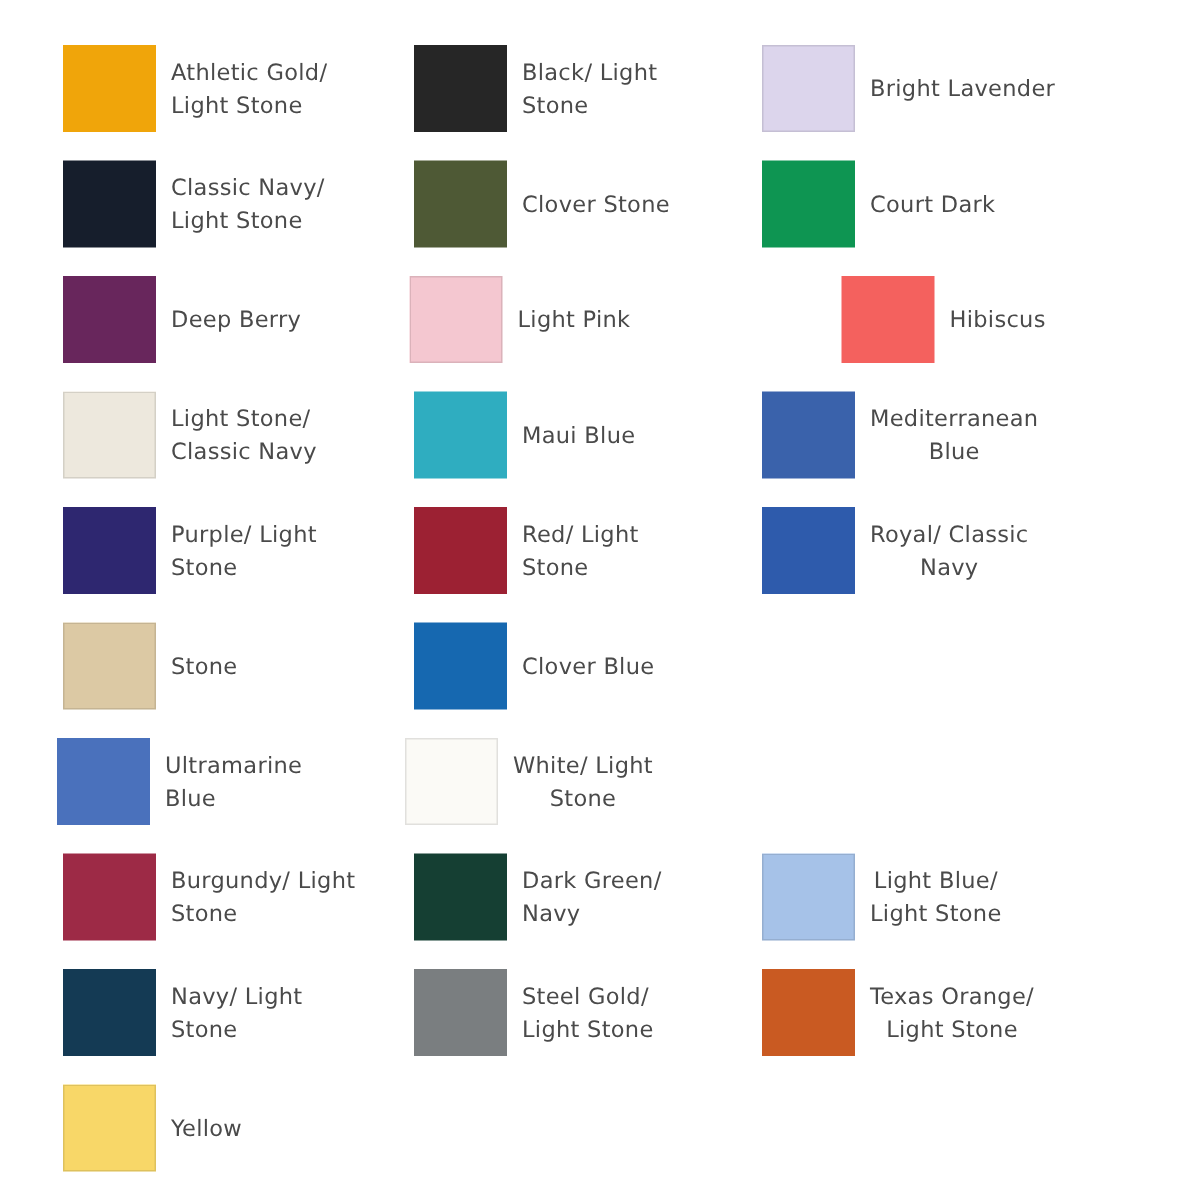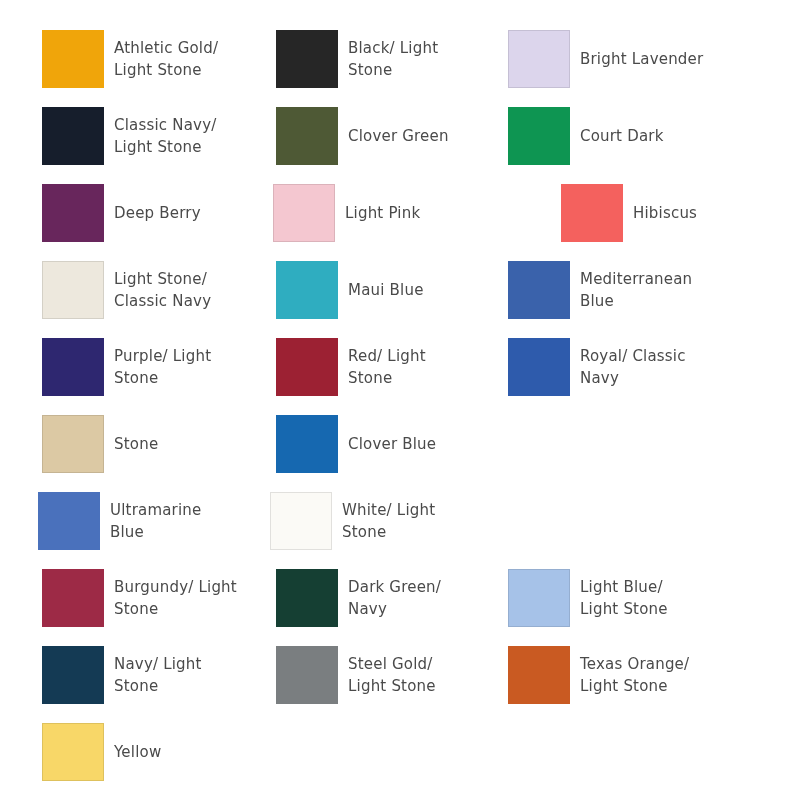--- a/index.html
+++ b/index.html
@@ -32,21 +32,21 @@
   .swatch-cell {
     display: flex;
     align-items: center;
     box-sizing: border-box;
     height: 58px;
   }
 
   
   .swatch-cell.col-0 { width: 238px; padding-left: 42px; }
   .swatch-cell.col-1 { width: 235px; padding-left: 38px; }
-  .swatch-cell.col-2 { width: 285px; padding-left: 35px; }
+  .swatch-cell.col-2 { width: 285px; padding-left: 35px; text-align: center; }
 
   .swatch-chip {
     width: 62px;
     height: 58px;
     flex: 0 0 62px;
     background: #cccccc;
   }
 
   .swatch-chip.bordered {
     box-shadow: inset 0 0 0 1px rgba(0,0,0,0.10);
@@ -83,21 +83,21 @@
       </div>
     </div>
     <div class="swatch-row">
       <div class="swatch-cell col-0">
         <div class="swatch-chip" style="background: rgb(22, 30, 44);"></div>
         <div class="swatch-label">Classic Navy/
 Light Stone</div>
       </div>
       <div class="swatch-cell col-1">
         <div class="swatch-chip" style="background: rgb(78, 89, 53);"></div>
-        <div class="swatch-label">Clover Green</div>
+        <div class="swatch-label">Clover Stone</div>
       </div>
       <div class="swatch-cell col-2">
         <div class="swatch-chip" style="background: rgb(14, 149, 82);"></div>
         <div class="swatch-label">Court Dark</div>
       </div>
     </div>
     <div class="swatch-row">
       <div class="swatch-cell col-0">
         <div class="swatch-chip" style="background: rgb(104, 38, 92);"></div>
         <div class="swatch-label">Deep Berry</div>

